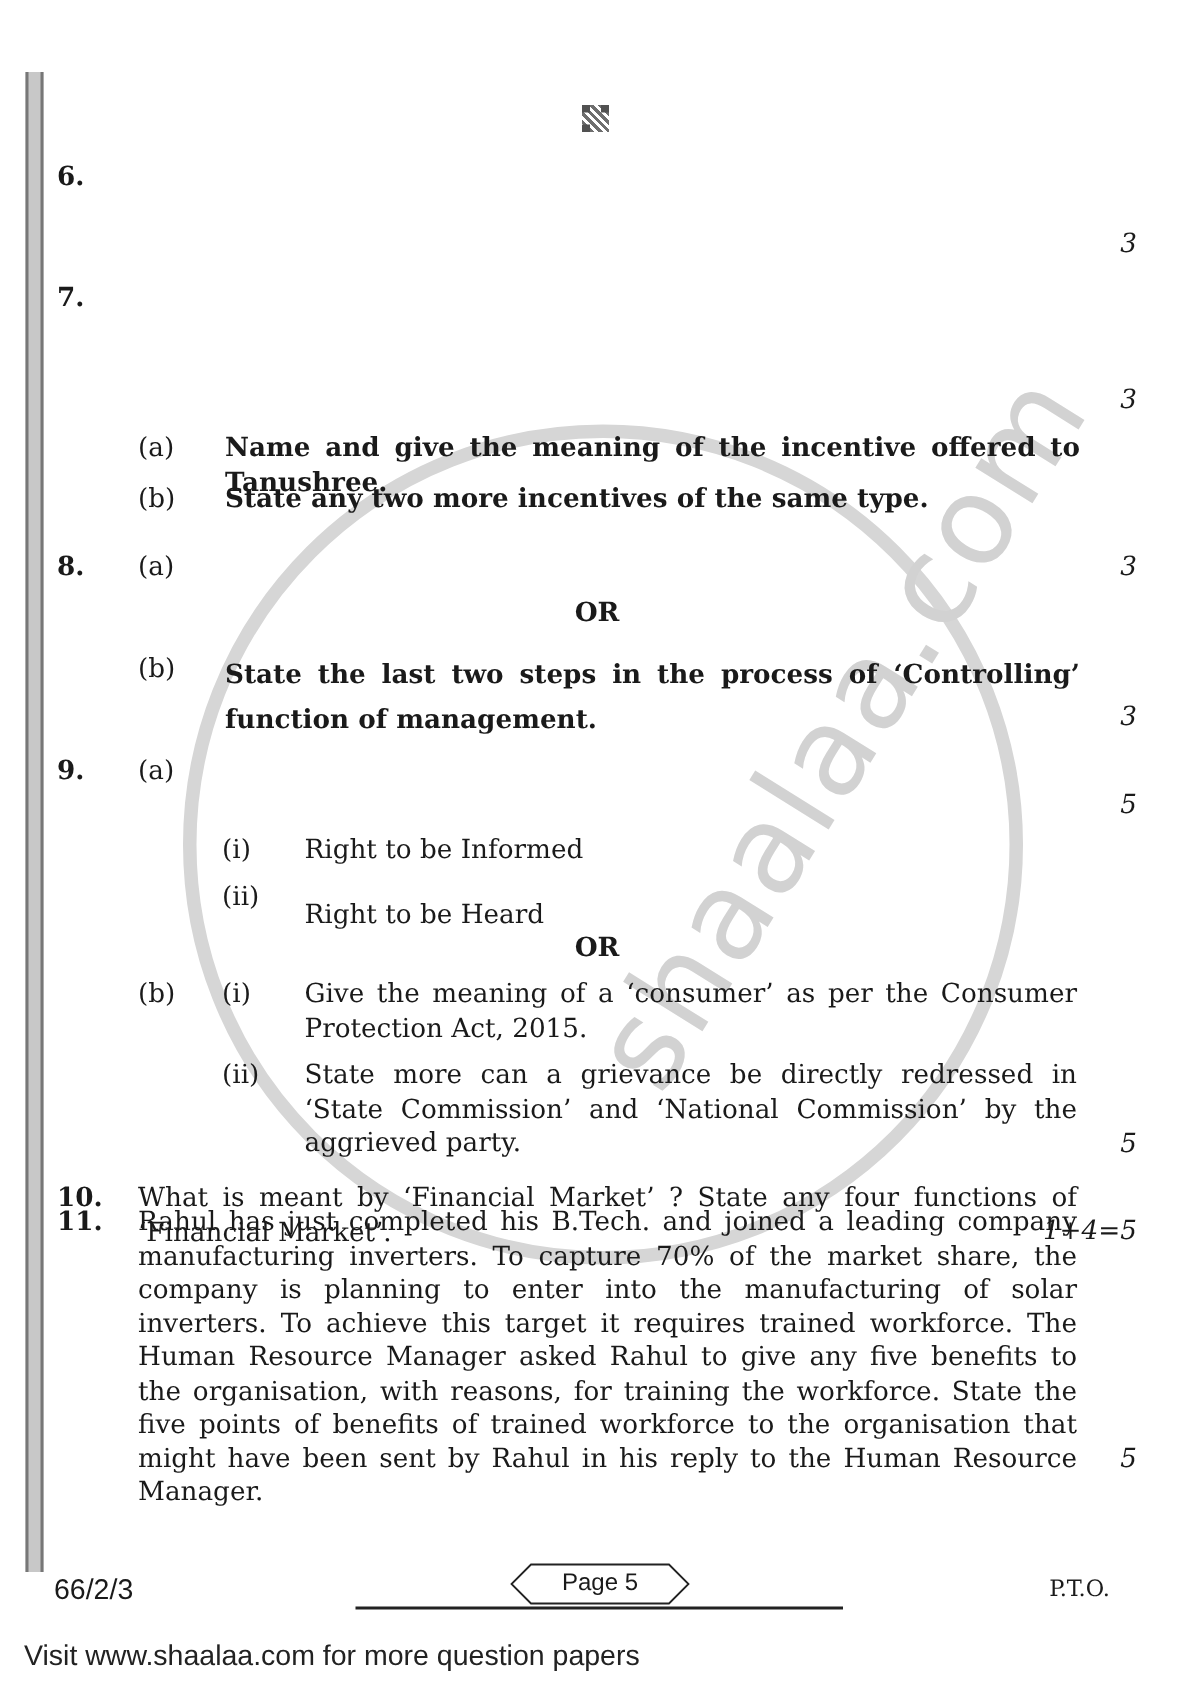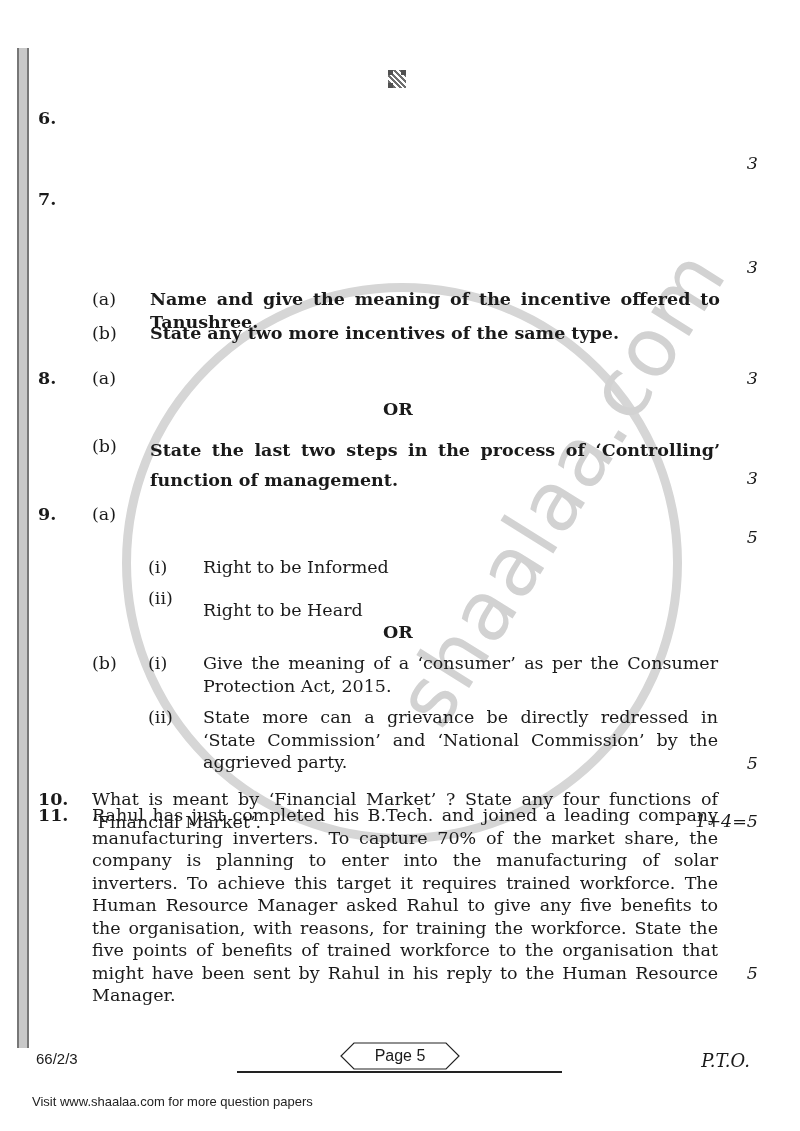--- a/index.html
+++ b/index.html
@@ -20,28 +20,28 @@
                     pointer-events: none; letter-spacing: 2px; }
   .q { position: absolute; left: 38px; width: 720px; font-size: 17.5px; line-height: 22.5px; }
   .qnum { position: absolute; left: 0; top: 0; font-weight: bold; }
   .qtext { position: absolute; left: 54px; width: 626px; text-align: justify; }
   .sub-label { position: absolute; left: 54px; }
   .sub-text { position: absolute; left: 112px; width: 570px; text-align: justify; font-weight: bold; }
   .roman-label { position: absolute; left: 110px; }
   .roman-text { position: absolute; left: 165px; width: 515px; text-align: justify; }
   .marks { position: absolute; right: 0; font-style: italic; }
   .or { position: absolute; left: 0; width: 720px; text-align: center; font-weight: bold; }
-  .footer-code { position: absolute; left: 36px; top: 1050px; font-family: "Liberation Sans", sans-serif; font-size: 15px; }
+  .footer-code { position: absolute; left: 36px; top: 1050px; font-family: "Liberation Sans", sans-serif; font-size: 19px; }
   .footer-page { position: absolute; left: 340px; top: 1042px; width: 120px; height: 28px; }
   .footer-page svg { position: absolute; left: 0; top: 0; }
   .footer-page span { position: absolute; left: 0; width: 120px; top: 5px; text-align: center;
                       font-family: "Liberation Sans", sans-serif; font-size: 16px; }
   .footer-line { position: absolute; left: 237px; top: 1071px; width: 325px; height: 2px; background: #222; }
-  .footer-pto { position: absolute; right: 50px; top: 1050px; font-style: italic; font-size: 18px; }
-  .visit { position: absolute; left: 32px; top: 1094px; font-family: "Liberation Sans", sans-serif; font-size: 13px; color: #222; }
+  .footer-pto { position: absolute; right: 60px; top: 1050px; font-size: 15px; }
+  .visit { position: absolute; left: 16px; top: 1094px; font-family: "Liberation Sans", sans-serif; font-size: 19px; color: #222; }
 </style>
 </head>
 <body>
 
 <div class="margin-bar"></div>
 <div class="qr"></div>
 <div class="watermark"></div>
 <div class="watermark-text">shaalaa.com</div>
 
 <div class="q" style="top:107px;height:70px">

